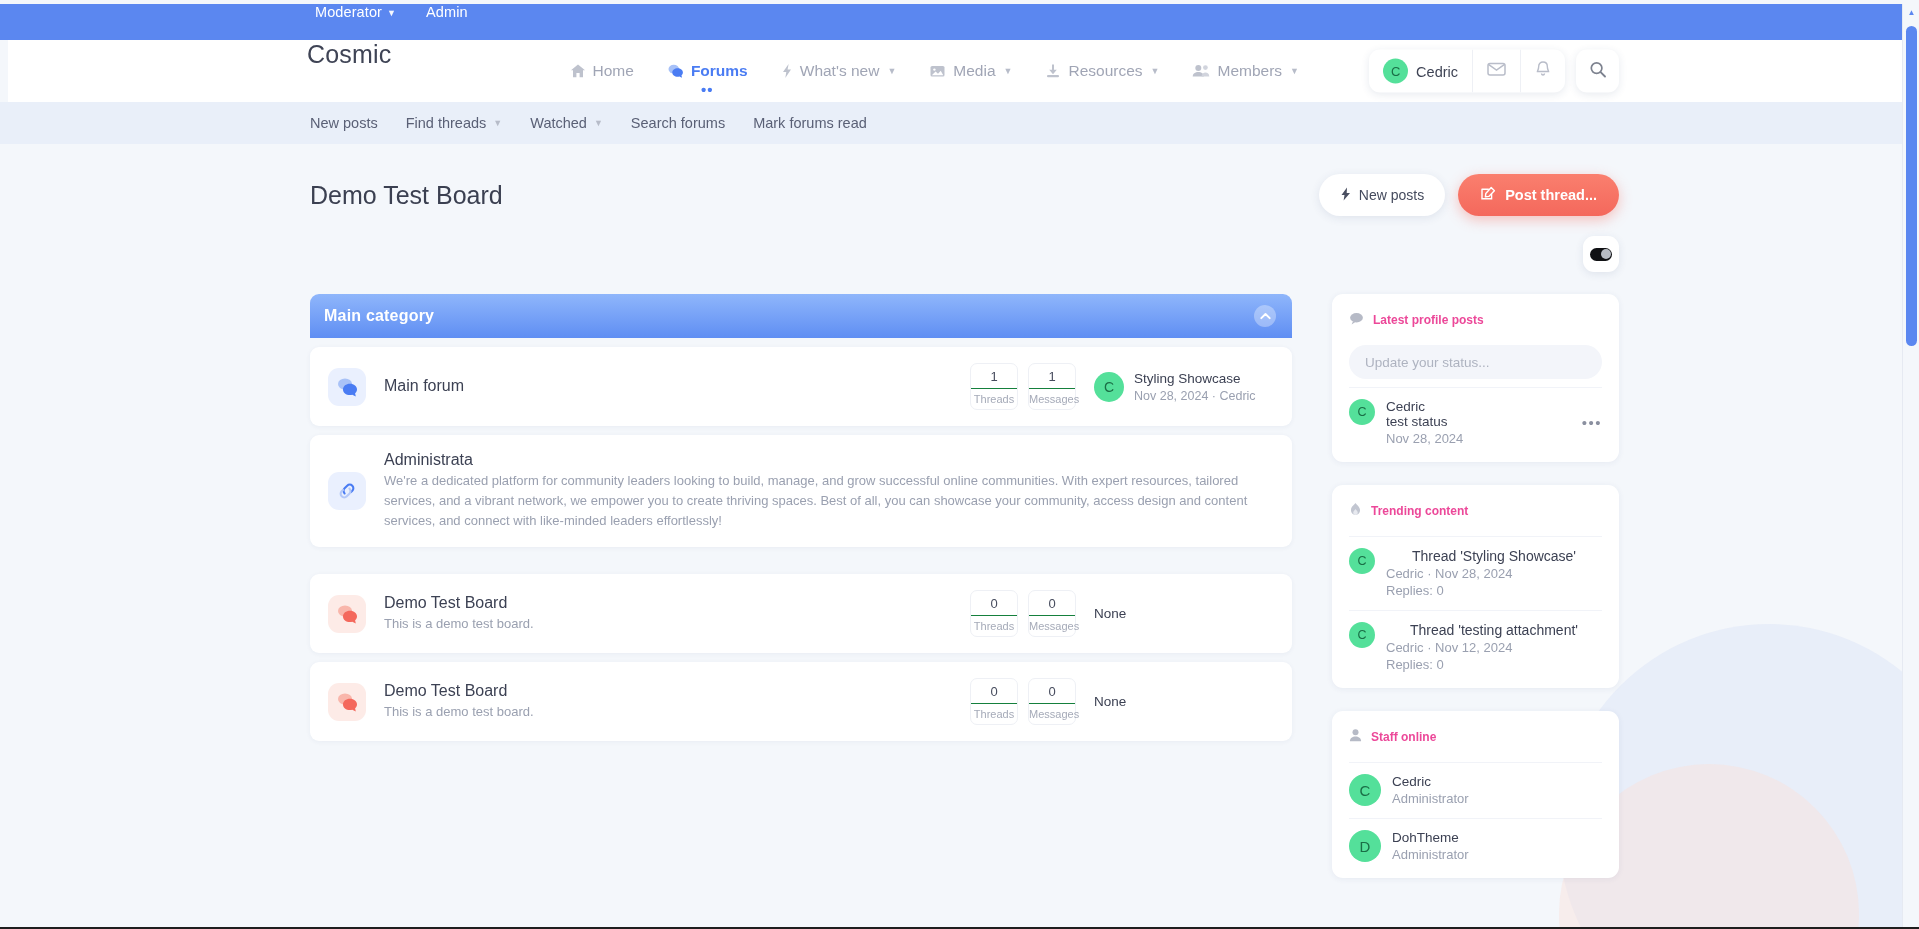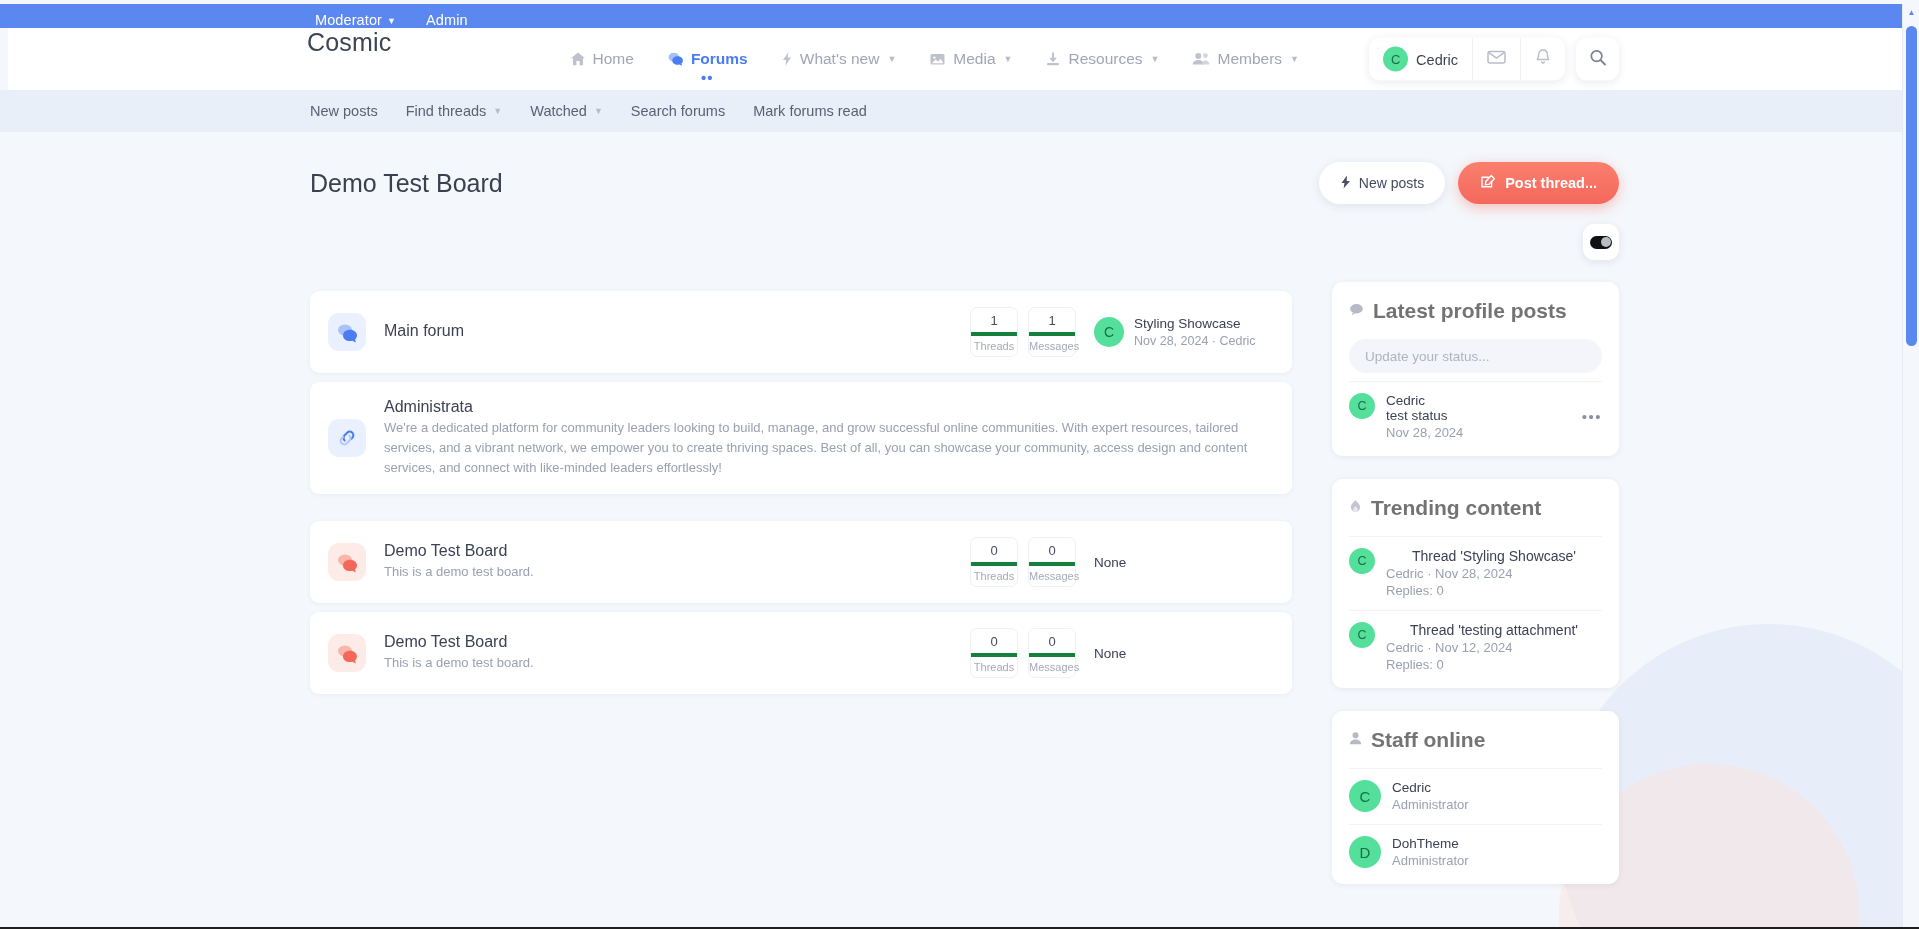--- a/index.html
+++ b/index.html
@@ -7,21 +7,21 @@
     width: 1919px; height: 929px;
     overflow: hidden;
     font-family: "Liberation Sans", sans-serif;
     background: #f4f7fb;
     color: #2c3144;
   }
   .page { position: relative; width: 1919px; height: 929px; background: #f4f7fb; }
 
   
   .topstrip {
-    height: 24px; background: #5b87f0; display: flex; align-items: flex-end;
+    height: 36px; background: #5b87f0; display: flex; align-items: flex-start;
     padding-left: 315px; gap: 30px; position: relative;
   }
   .topstrip-item {
     color: #ffffff; font-size: 14.5px; display: flex; align-items: center; gap: 5px;
     cursor: default; letter-spacing: .1px;
   }
   .caret { font-size: 9px; opacity: .95; transform: translateY(1px); }
 
   
   .header {
@@ -146,35 +146,35 @@
   .f-icon.red  { background: #fdebe7; }
   .f-body { flex: 1; min-width: 0; }
   .f-name { font-size: 16px; color: #3c4153; margin-bottom: 2px; }
   .f-desc { font-size: 13px; color: #9aa0b0; line-height: 1.55; }
   .f-stats { display: flex; gap: 10px; margin-right: 18px; flex: none; }
   .stat {
     width: 48px; border: 1px solid #eef0f5; border-radius: 7px; text-align: center;
     padding: 5px 0 4px;
   }
   .stat-n { font-size: 13px; color: #474c5e; }
-  .stat-l { font-size: 11px; color: #a5aab8; border-top: 4px solid #15803d; margin-top: 4px; padding-top: 4px; }
+  .stat-l { font-size: 11px; color: #a5aab8; border-top: 1px solid #15803d; margin-top: 4px; padding-top: 4px; }
   .f-last { width: 180px; flex: none; display: flex; align-items: center; gap: 10px; }
   .f-last .avatar { width: 30px; height: 30px; font-size: 14px; margin: 0; }
   .ll-title { font-size: 13.5px; color: #3c4153; }
   .ll-meta { font-size: 12.5px; color: #9aa0b0; margin-top: 3px; }
   .none-txt { font-size: 13.5px; color: #3c4153; }
 
   
   .card {
     background: #fff; border-radius: 11px; margin-bottom: 23px;
     box-shadow: 0 1px 6px rgba(40,60,110,.07); padding: 17px 17px 4px;
     position: relative; overflow: hidden;
   }
   .card-head { display: flex; align-items: center; gap: 9px; margin-bottom: 16px; }
-  .card-title { font-size: 21px; font-weight: 700; color: #737373; }
+  .card-title { font-size: 12px; font-weight: 700; color: #ec4899; }
   .status-input {
     background: #f3f5fa; border-radius: 20px; height: 34px; display: flex;
     align-items: center; padding: 0 16px; font-size: 13.5px; color: #aeb3c0;
     margin-bottom: 8px;
   }
   .side-item {
     display: flex; gap: 11px; padding: 11px 0 12px; border-top: 1px solid #f1f3f8;
     align-items: flex-start; position: relative;
   }
   .side-item:first-of-type { border-top: none; }
@@ -381,20 +381,28 @@
       <div class="toggle-btn">
         <div class="toggle-pill"></div>
       </div>
     </div>
 
     <div class="cols">
 
       <div class="col-main">
 
         <div class="cat-block">
+          <div class="cat-head blue">
+            <span class="cat-title">Main category</span>
+            <span class="cat-collapse">
+              <svg width="11" height="8" viewBox="0 0 11 8">
+                  <path d="M1.3 6.2 5.5 2l4.2 4.2" fill="none" stroke="#fff" stroke-width="1.9" stroke-linecap="round" stroke-linejoin="round"></path>
+                </svg>
+            </span>
+          </div>
 
           <div class="forum-row">
             <div class="f-icon blue">
               <svg width="23" height="21" viewBox="0 0 23 21">
                 <ellipse cx="9" cy="8" rx="7" ry="5.6" fill="#a9c2f7"></ellipse>
                 <path d="M14 7.8c4 0 7 2.5 7 5.6 0 1.5-.7 2.8-1.9 3.8l.7 3.2-3.5-1.6c-.7.2-1.5.3-2.3.3-4 0-7-2.5-7-5.7s3-5.6 7-5.6z" fill="#4a7cf3"></path>
               </svg>
             </div>
             <div class="f-body">
               <div class="f-name">Main forum</div>

